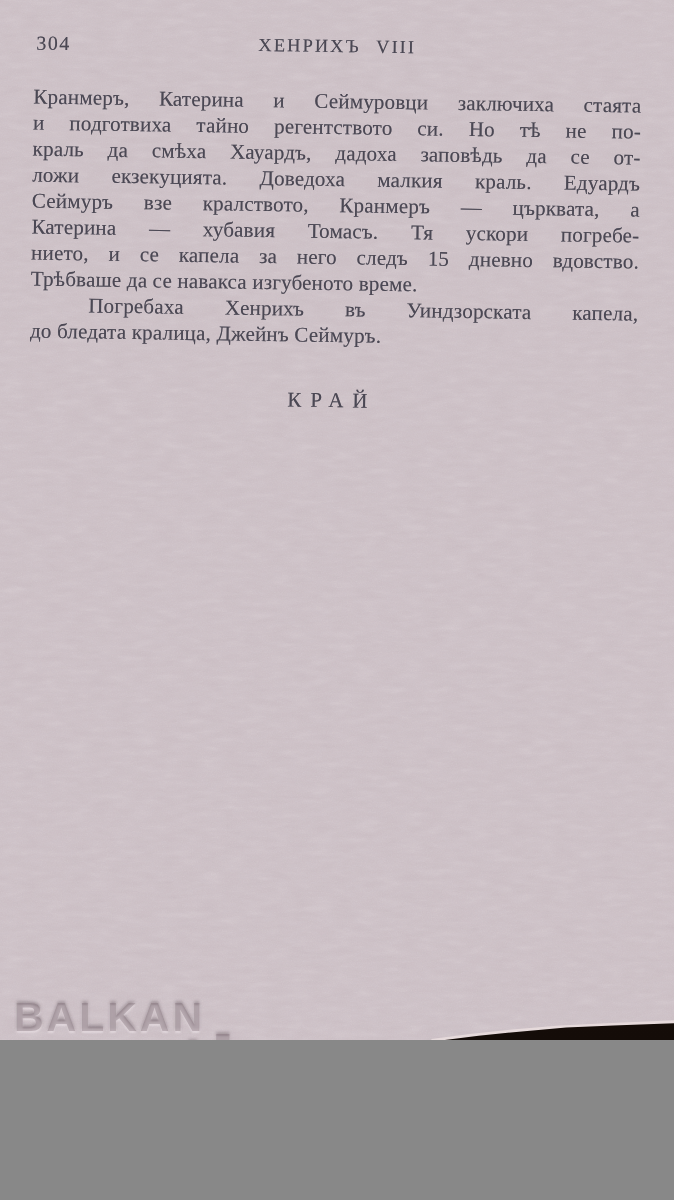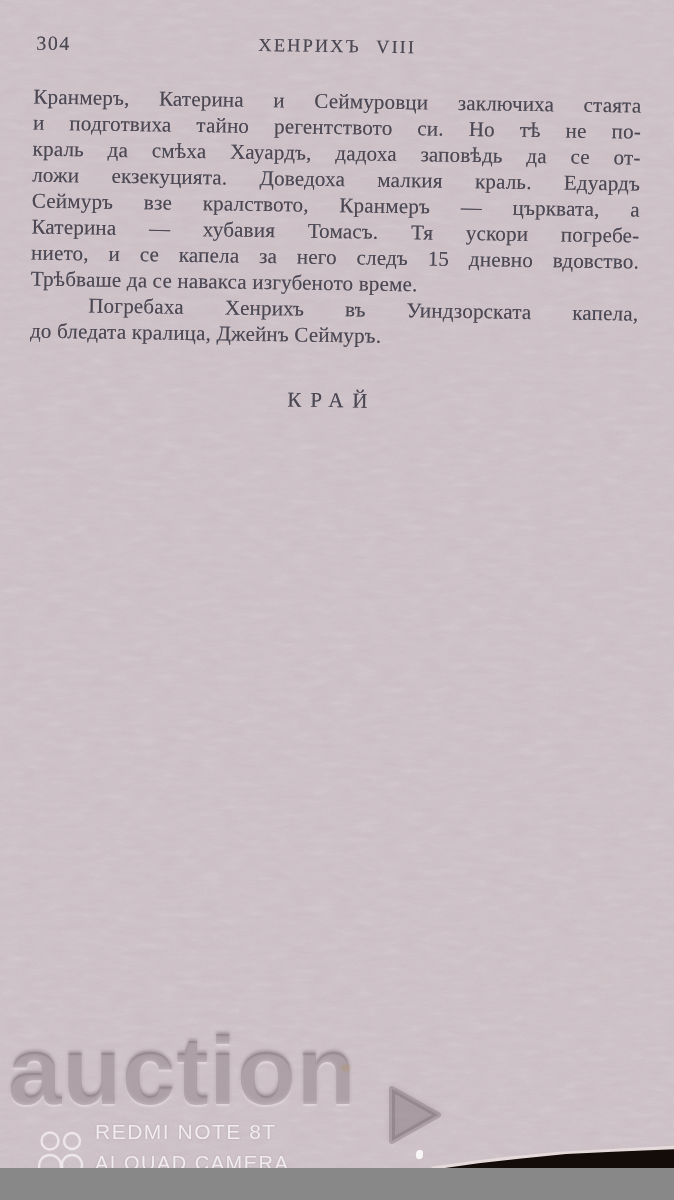--- a/index.html
+++ b/index.html
@@ -1,18 +1,18 @@
 <!DOCTYPE html>
 <html><head>
 <meta charset="utf-8">
 <style>
   html,body{margin:0;padding:0;}
   body{width:674px;height:1200px;overflow:hidden;background:#888;}
   .photo{
-    position:relative;width:674px;height:1168px;overflow:hidden;
+    position:relative;width:674px;height:1040px;overflow:hidden;
     background:
       radial-gradient(120% 60% at 50% -5%, rgba(255,255,255,0.22), rgba(255,255,255,0) 60%),
       radial-gradient(70% 45% at 0% 100%, rgba(70,48,55,0.38), rgba(70,48,55,0) 60%),
       radial-gradient(55% 35% at 100% 96%, rgba(96,72,70,0.25), rgba(96,72,70,0) 65%),
       linear-gradient(180deg,#dad4da 0%,#d7d0d7 22%,#d4cbd2 45%,#cfc4ca 62%,#c3b4ba 76%,#b2a0a6 87%,#a590970 100%,#a08a91 100%);
     background-color:#c9bcc2;
     font-family:"Liberation Serif", serif;
   }
   .noise{position:absolute;inset:0;width:100%;height:100%;mix-blend-mode:soft-light;opacity:.9;pointer-events:none;}
   .grain{position:absolute;inset:0;width:100%;height:100%;mix-blend-mode:overlay;opacity:.35;pointer-events:none;}
@@ -95,20 +95,21 @@
       <div class="bline j"><span>Катерина</span><span>—</span><span>хубавия</span><span>Томасъ.</span><span>Тя</span><span>ускори</span><span>погребе-</span></div>
       <div class="bline j"><span>нието,</span><span>и</span><span>се</span><span>капела</span><span>за</span><span>него</span><span>следъ</span><span>15</span><span>дневно</span><span>вдовство.</span></div>
       <div class="bline">Трѣбваше да се навакса изгубеното време.</div>
       <div class="bline j indent"><span>Погребаха</span><span>Хенрихъ</span><span>въ</span><span>Уиндзорската</span><span>капела,</span></div>
       <div class="bline">до бледата кралица, Джейнъ Сеймуръ.</div>
     </div>
 
     <div class="end-label">КРАЙ</div>
   </div>
 
+  <div class="wm wm-balkan">BALKAN</div>
   <div class="wm wm-auction">auction</div>
   <svg class="wm-arrow" viewBox="0 0 54 58" xmlns="http://www.w3.org/2000/svg">
     <polygon points="4,3 50,29 4,55" fill="rgba(116,100,108,0.36)" stroke="rgba(116,100,108,0.36)" stroke-width="6" stroke-linejoin="round"></polygon>
   </svg>
 
   <svg class="cam-icon" viewBox="0 0 52 50" xmlns="http://www.w3.org/2000/svg">
     <g fill="none" stroke="rgba(250,247,251,0.85)" stroke-width="2.4">
       <circle cx="12" cy="11" r="8.5"></circle>
       <circle cx="34" cy="11" r="8"></circle>
       <circle cx="12" cy="36" r="11"></circle>

